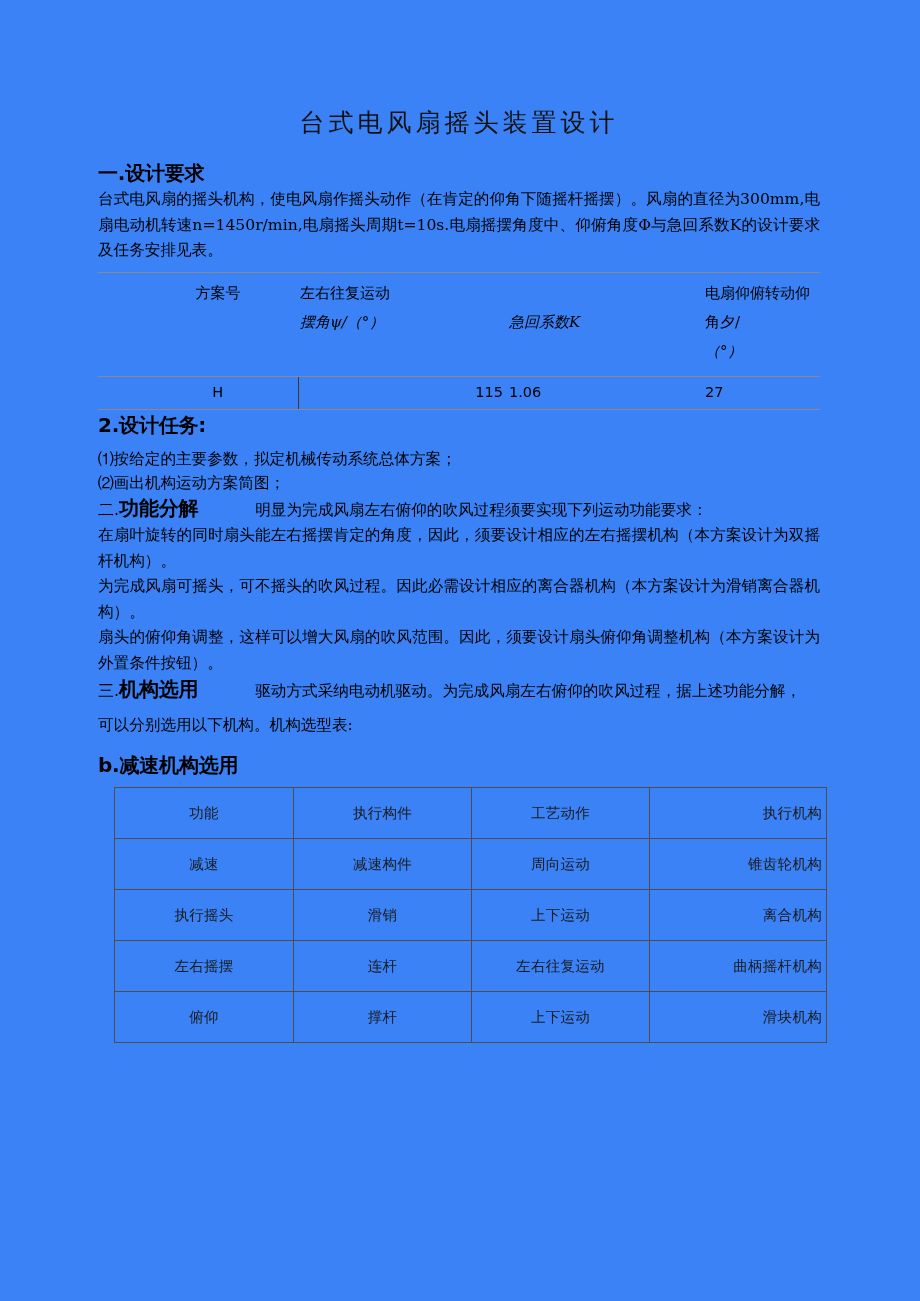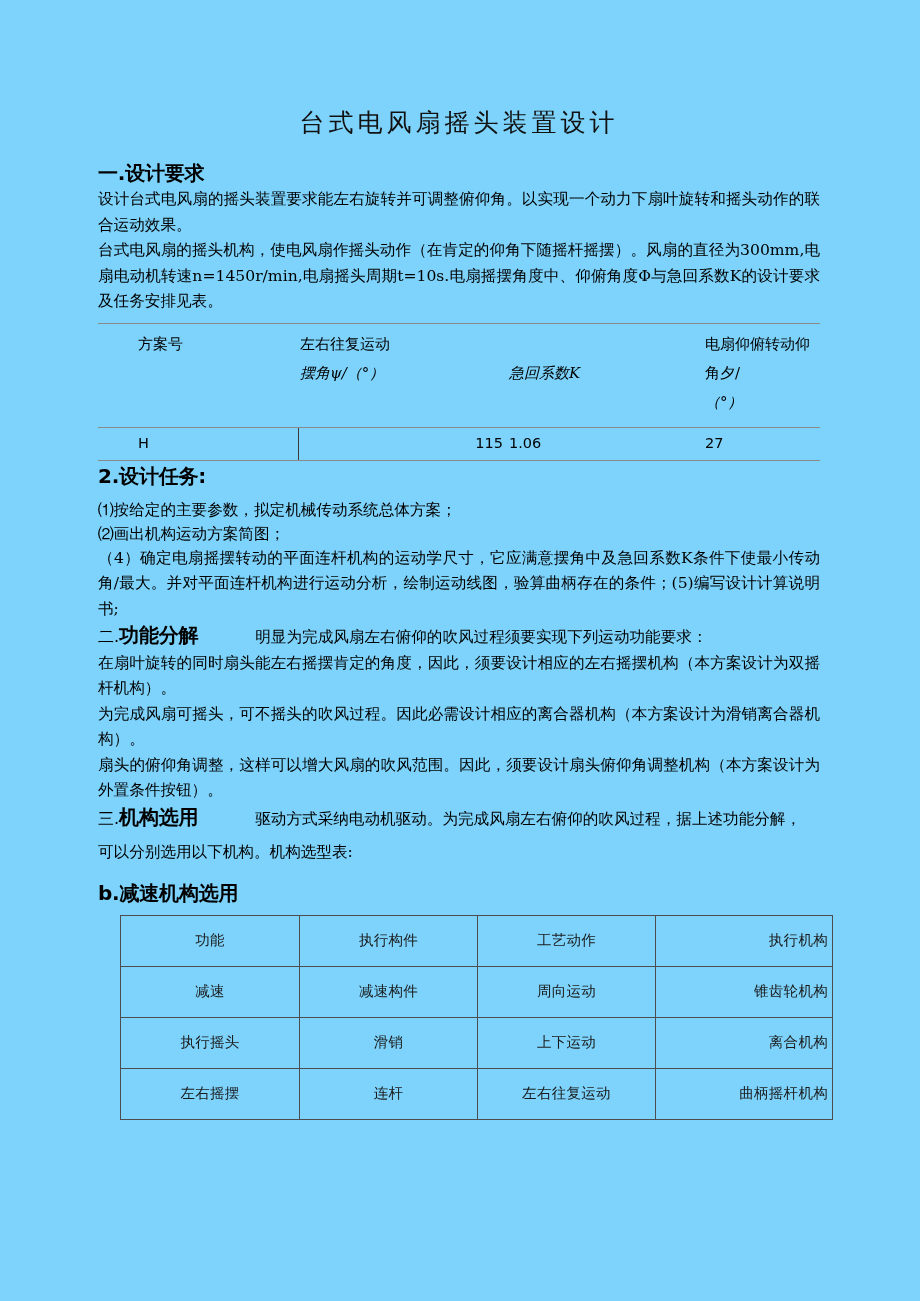--- a/index.html
+++ b/index.html
@@ -8,21 +8,21 @@
     background: #ffffff;
   }
   body {
     font-family: "DejaVu Serif", "Liberation Serif", serif;
     color: #000000;
   }
   .page {
     position: relative;
     width: 920px;
     height: 1301px;
-    background: #7dd3fc;
+    background: #3b82f6;
     overflow: hidden;
     box-sizing: border-box;
   }
   .content {
     position: absolute;
     left: 98px;
     top: 0;
     width: 722px;
   }
 
@@ -89,32 +89,32 @@
     padding: 6px 0 10px 0;
     line-height: 29px;
     font-size: 15px;
   }
   .t1 .data-cell {
     padding: 4px 0 6px 0;
     font-family: "DejaVu Sans", "Liberation Sans", sans-serif;
     font-size: 14.5px;
     line-height: 22px;
   }
-  .t1 .c1 { width: 200px; padding-left: 40px; box-sizing: border-box; }
+  .t1 .c1 { width: 200px; padding-left: 40px; box-sizing: border-box; text-align: center; }
   .t1 .c2 { width: 205px; padding-left: 2px;  box-sizing: border-box; }
   .t1 .c3 { width: 200px; padding-left: 6px;  box-sizing: border-box; }
   .t1 .c4 { width: 117px; padding-left: 2px;  box-sizing: border-box; }
   .t1 .vline { border-left: 1.3px solid #3a3a3a; text-align: right; }
   .hdr-l1 { display: block; }
   .hdr-l2 { display: block; font-style: italic; }
 
   
   .t2 {
     width: 676px;
-    margin-left: 22px;
+    margin-left: 16px;
     border-collapse: collapse;
     table-layout: fixed;
     font-family: "DejaVu Sans", "Liberation Sans", sans-serif;
     font-size: 14.5px;
   }
   .t2 td {
     border: 1.1px solid #4d4d4d;
     text-align: center;
     height: 50px;
     padding: 0 4px;
@@ -131,21 +131,20 @@
 
 <div class="page">
   <div class="content">
 
     <h1 class="doc-title">台式电风扇摇头装置设计</h1>
 
     <div class="gap-lg"></div>
 
     <div class="h-sec">一.设计要求</div>
 
-    <p class="p">设计台式电风扇的摇头装置要求能左右旋转并可调整俯仰角。以实现一个动力下扇叶旋转和摇头动作的联合运动效果。</p>
     <p class="p">台式电风扇的摇头机构，使电风扇作摇头动作（在肯定的仰角下随摇杆摇摆）。风扇的直径为300mm,电扇电动机转速n=1450r/min,电扇摇头周期t=10s.电扇摇摆角度中、仰俯角度Φ与急回系数K的设计要求及任务安排见表。</p>
 
     <div class="gap-sm"></div>
 
     <table class="t1">
       <tbody>
           <tr class="rule-top">
         <td class="c1 hdr-cell">方案号</td>
         <td class="c2 hdr-cell">
           <span class="hdr-l1">左右往复运动</span>
@@ -168,21 +167,20 @@
       </tr>
     </tbody>
       </table>
 
     <div class="h-sec" style="margin-top:2px">2.设计任务:</div>
 
     <div class="gap-sm"></div>
 
     <p class="p p-tight">⑴按给定的主要参数，拟定机械传动系统总体方案；</p>
     <p class="p p-tight">⑵画出机构运动方案简图；</p>
-    <p class="p">（4）确定电扇摇摆转动的平面连杆机构的运动学尺寸，它应满意摆角中及急回系数K条件下使最小传动角/最大。并对平面连杆机构进行运动分析，绘制运动线图，验算曲柄存在的条件；(5)编写设计计算说明书;</p>
 
     <p class="p">
       <span class="h-sec-inline-serif">二.</span><span class="h-sec" style="display:inline">功能分解</span>
       <span style="display:inline-block;width:52px"></span><span>明显为完成风扇左右俯仰的吹风过程须要实现下列运动功能要求：</span>
     </p>
 
     <p class="p">在扇叶旋转的同时扇头能左右摇摆肯定的角度，因此，须要设计相应的左右摇摆机构（本方案设计为双摇杆机构）。</p>
     <p class="p">为完成风扇可摇头，可不摇头的吹风过程。因此必需设计相应的离合器机构（本方案设计为滑销离合器机构）。</p>
     <p class="p">扇头的俯仰角调整，这样可以增大风扇的吹风范围。因此，须要设计扇头俯仰角调整机构（本方案设计为外置条件按钮）。</p>
 
@@ -220,17 +218,23 @@
         <td class="col-b">滑销</td>
         <td class="col-c">上下运动</td>
         <td class="col-d">离合机构</td>
       </tr>
       <tr>
         <td class="col-a">左右摇摆</td>
         <td class="col-b">连杆</td>
         <td class="col-c">左右往复运动</td>
         <td class="col-d">曲柄摇杆机构</td>
       </tr>
+      <tr>
+        <td class="col-a">俯仰</td>
+        <td class="col-b">撑杆</td>
+        <td class="col-c">上下运动</td>
+        <td class="col-d">滑块机构</td>
+      </tr>
     </tbody>
       </table>
 
   </div>
 </div>
 
 </body></html>

